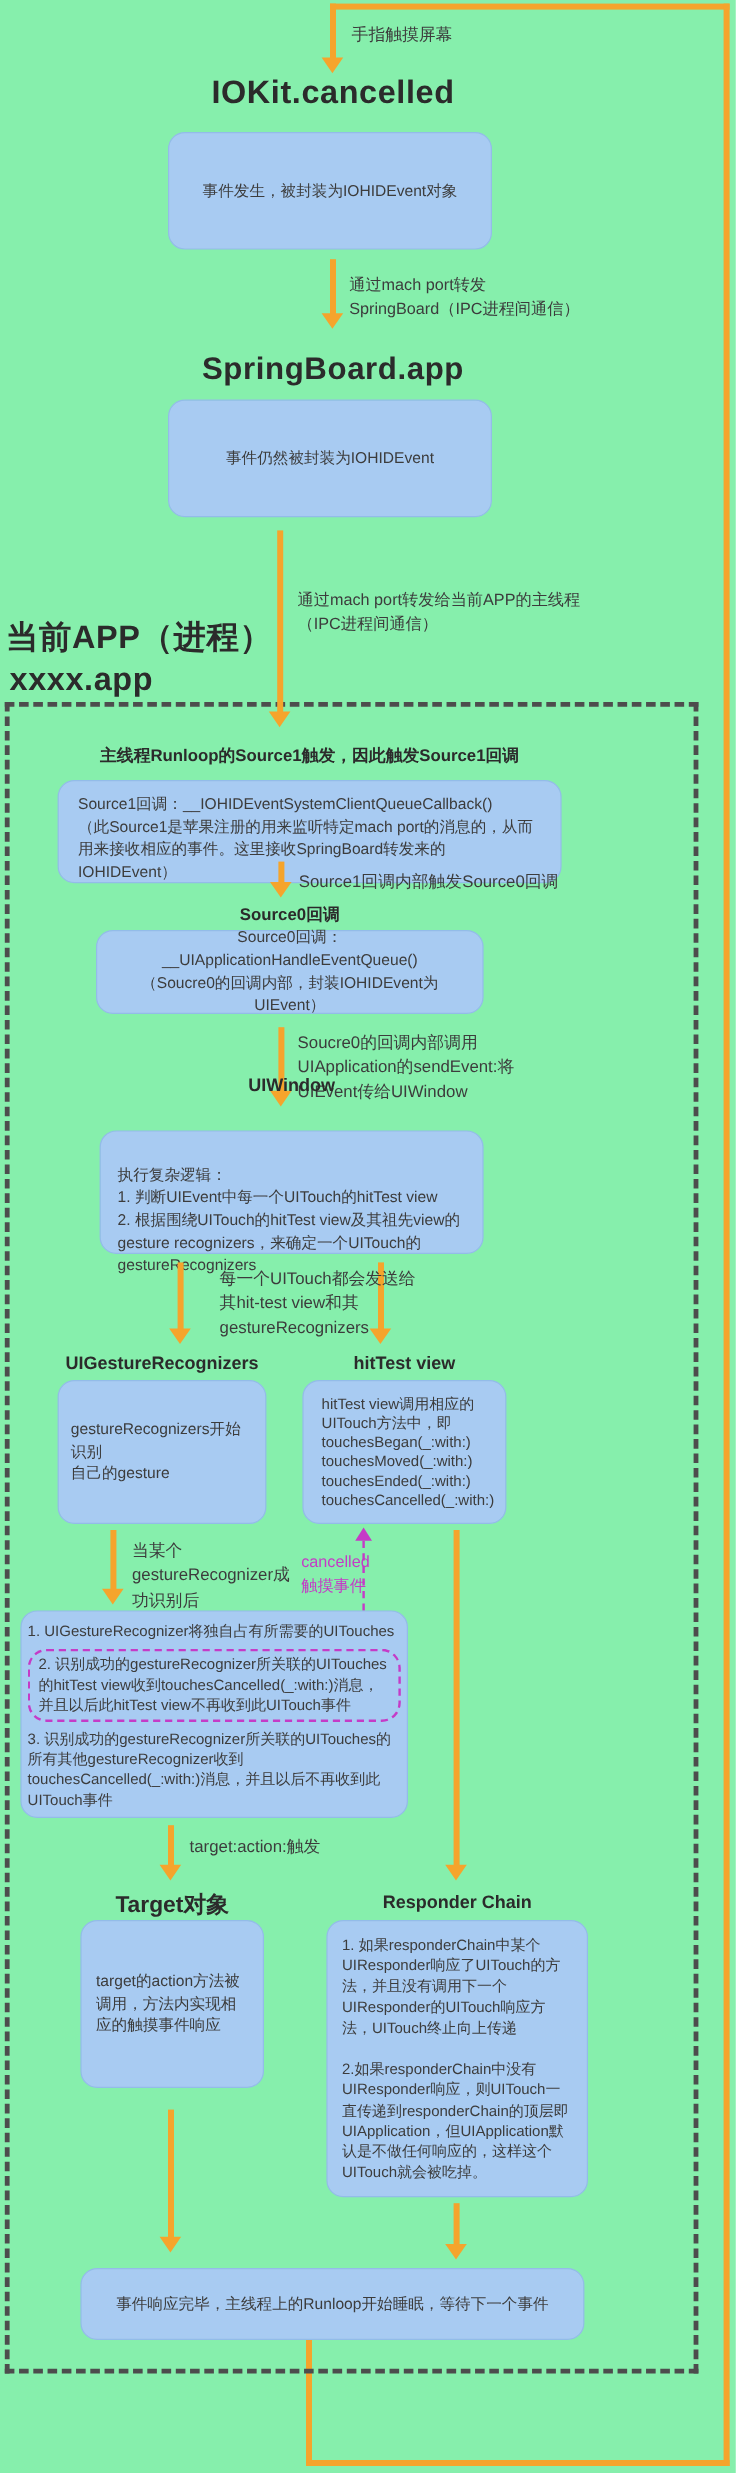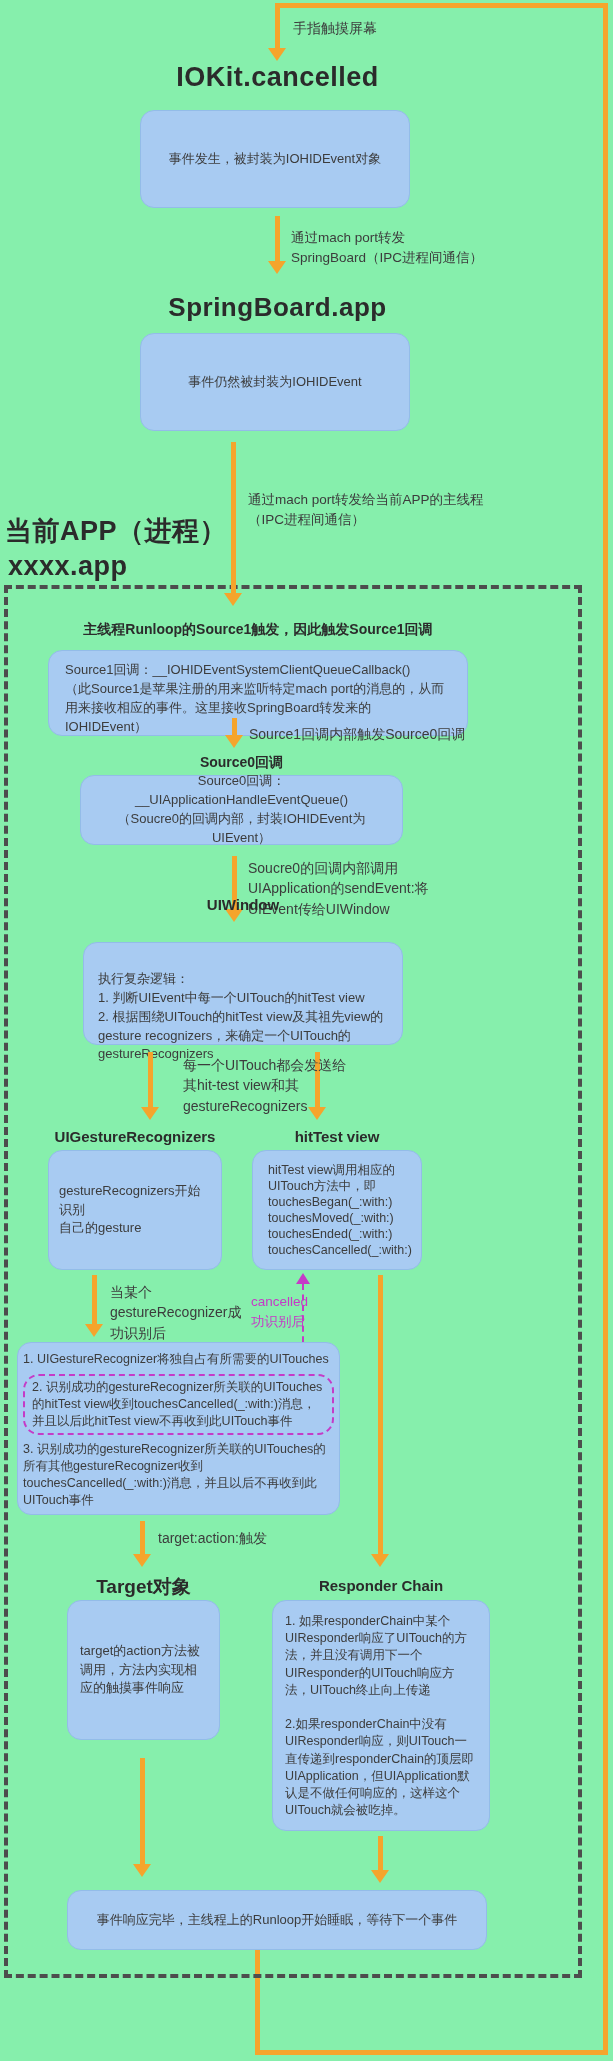--- a/index.html
+++ b/index.html
@@ -115,21 +115,21 @@
 touchesCancelled(_:with:)</span>
   </div>
 
   <div class="arrow" style="left:92px;top:1275px;height:50px;"></div>
   <div class="lbl pre" style="left:110px;top:1282px;font-size:14px;">当某个
 gestureRecognizer成
 功识别后</div>
 
   <div class="m-arrow" style="left:302px;top:1284px;height:100px;"></div>
   <div class="lbl pre" style="left:251px;top:1292px;color:var(--magenta);">cancelled
-功识别后</div>
+触摸事件</div>
 
   <div class="arrow" style="left:378px;top:1275px;height:280px;"></div>
 
   <div class="box" style="left:17px;top:1342px;width:323px;height:173px;padding:8px 5px;font-size:12.5px;line-height:17px;">
     <div>1. UIGestureRecognizer将独自占有所需要的UITouches</div>
     <div class="m-outline">2. 识别成功的gestureRecognizer所关联的UITouches的hitTest view收到touchesCancelled(_:with:)消息，并且以后此hitTest view不再收到此UITouch事件</div>
     <div>3. 识别成功的gestureRecognizer所关联的UITouches的所有其他gestureRecognizer收到touchesCancelled(_:with:)消息，并且以后不再收到此UITouch事件</div>
   </div>
 
 

